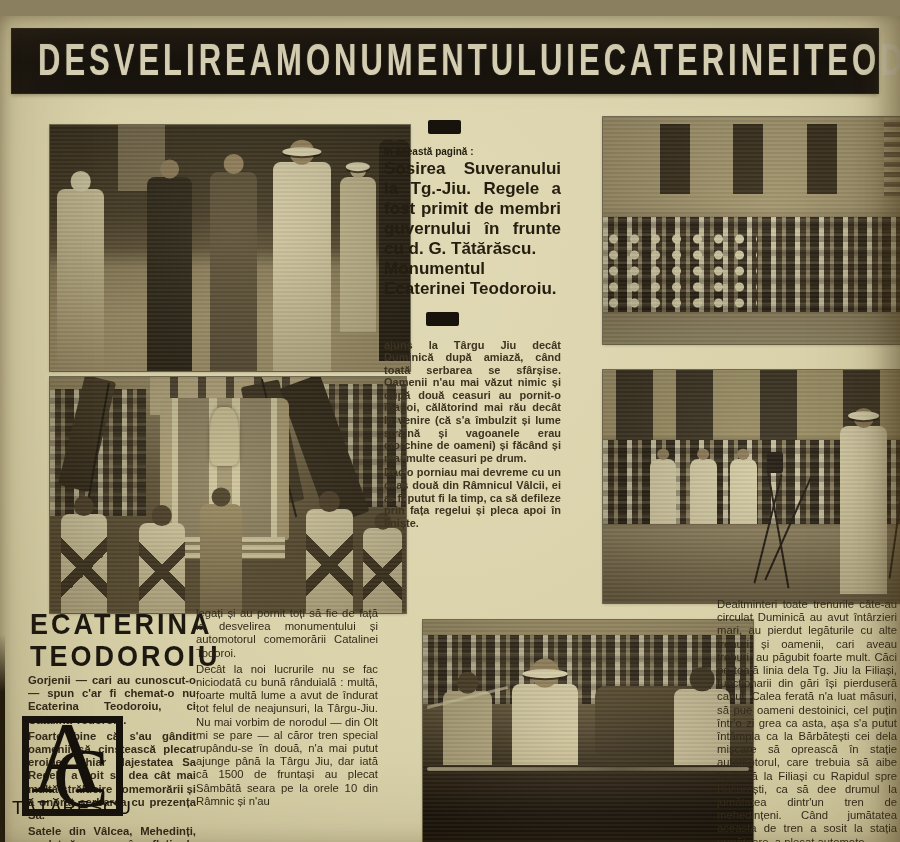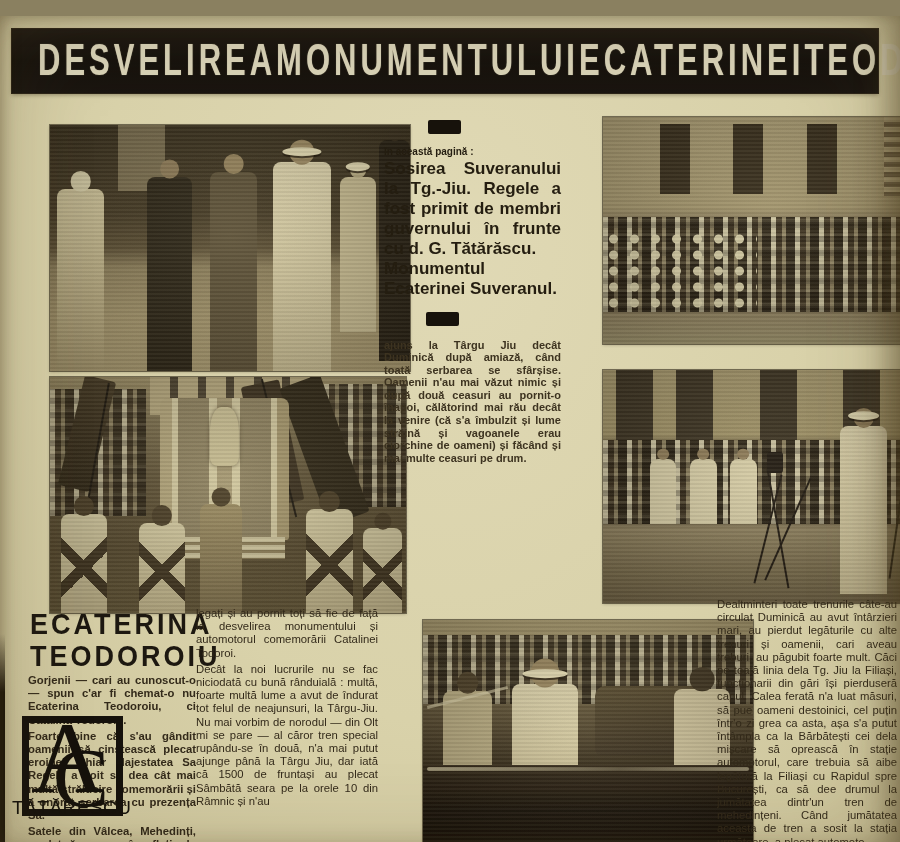--- a/index.html
+++ b/index.html
@@ -240,23 +240,24 @@
     <div class="fig p5-king cap-white"></div>
     <div class="fig p5-pass"></div>
     <div class="shape p5-windshield"></div>
     <div class="shape p5-body"></div>
   </figure>
 
   <section class="caption-col">
     <div class="marker"></div>
     <p class="cap-intro">In această pagină :</p>
     <p class="cap-bold">Sosirea Suveranului la Tg.-Jiu. Regele a fost primit de membri guvernului în frunte cu d. G. Tătărăscu.</p>
-    <p class="cap-bold">Monumentul Ecaterinei Suveranul.</p>
+    <p class="cap-bold">Monumentul Ecaterinei Teodoroiu.</p>
     <div class="marker marker-mid"></div>
     <p class="cap-body">ajuns la Târgu Jiu decât Duminică după amiază, când toată serbarea se sfârșise. Oamenii n'au mai văzut nimic și după două ceasuri au pornit-o înapoi, călătorind mai rău decât la venire (că s'a îmbulzit și lume străină și vagoanele erau ciorchine de oameni) și făcând și mai multe ceasuri pe drum.</p>
+    <p class="cap-body">Dac'o porniau mai devreme cu un ceas două din Râmnicul Vâlcii, ei ar fi putut fi la timp, ca să defileze prin fața regelui și pleca apoi în liniște.</p>
   </section>
 
   <h2 class="article-title">
     <span>ECATERINA</span>
     <span>TEODOROIU</span>
   </h2>
 
   <section class="col" id="col1">
     <p>Gorjenii — cari au cunoscut-o — spun c'ar fi chemat-o nu Ecaterina Teodoroiu, ci Catalina Todoroiu.</p>
     <p>Foarte bine că s'au gândit oamenii să cinstească plecat eroinei. Chiar Majestatea Sa Regele a voit să dea cât mai multă strălucire comemorării și a onorat serbarea cu prezența Sa.</p>

